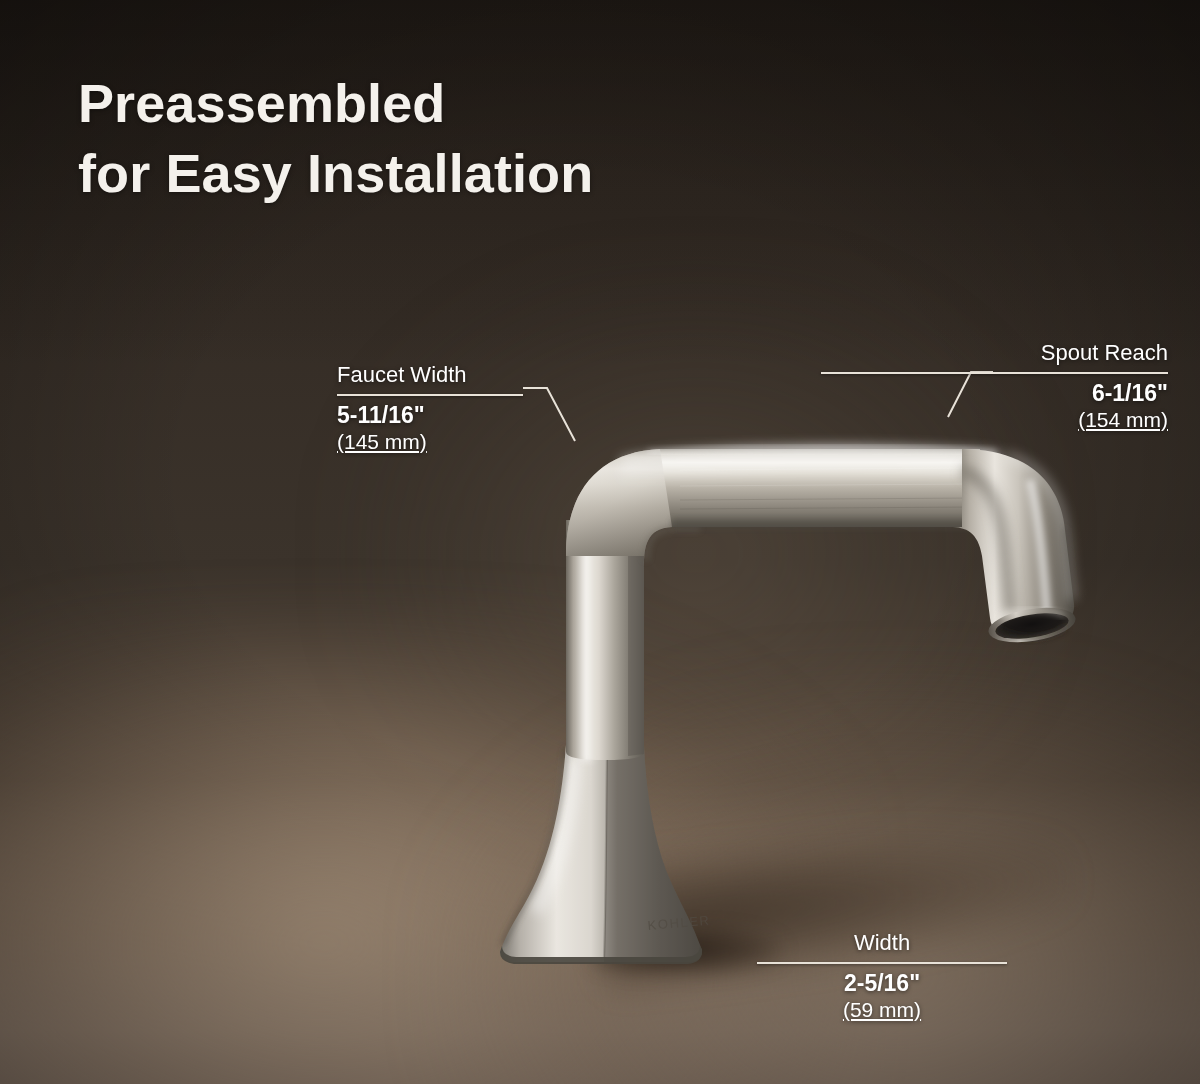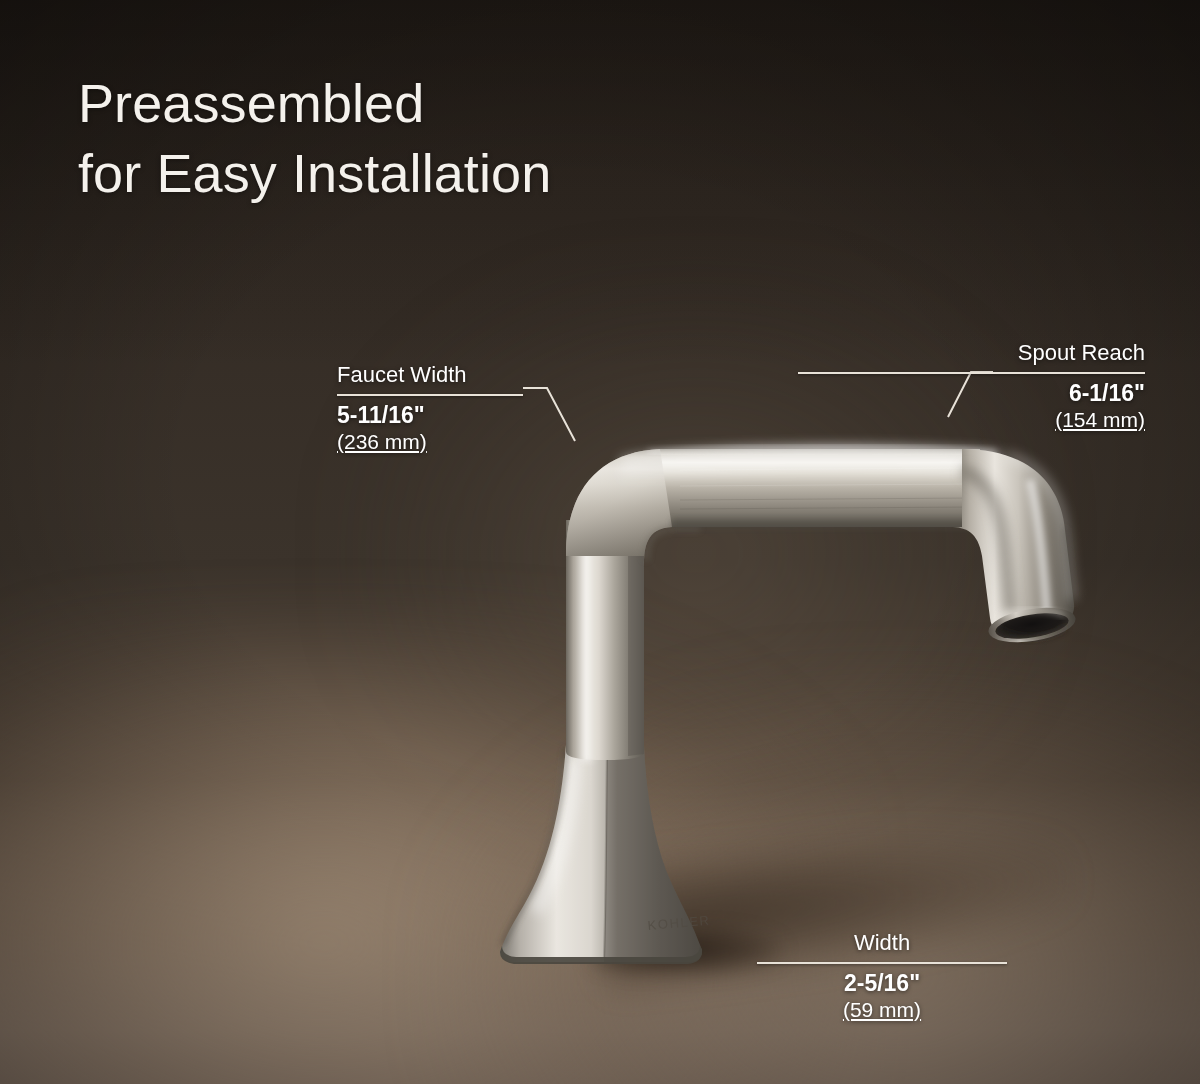--- a/index.html
+++ b/index.html
@@ -92,21 +92,21 @@
 
   
   .faucet{position:absolute;left:0;top:0;width:1200px;height:1084px;}
   .faucet svg{display:block;}
 
   
   .headline{
     position:absolute;left:78px;top:68px;
     color:#f4f1ec;
     font-size:54px;
-    font-weight:400;
+    font-weight:700;
     line-height:1.30;
     letter-spacing:.1px;
     text-shadow:0 1px 5px rgba(0,0,0,.42);
     white-space:pre-line;
   }
 
   
   .callout{position:absolute;color:#ffffff;}
   .callout .c-label{
     font-size:22px;font-weight:400;line-height:1.16;
@@ -121,21 +121,21 @@
     font-size:23px;font-weight:700;line-height:1.22;
     text-shadow:0 1px 4px rgba(0,0,0,.55);
   }
   .callout .c-metric{
     font-size:21px;font-weight:400;line-height:1.22;
     text-shadow:0 1px 4px rgba(0,0,0,.55);
     text-decoration:underline;
   }
 
   #callout-faucet-height{left:337px;top:362px;width:186px;text-align:left;}
-  #callout-spout-reach {left:798px;top:340px;width:347px;text-align:right;}
+  #callout-spout-reach {left:821px;top:340px;width:347px;text-align:right;}
   #callout-width       {left:757px;top:930px;width:250px;text-align:center;}
 
   
   .leaders{position:absolute;inset:0;pointer-events:none;}
 </style>
 </head>
 <body>
 
 <div class="stage">
 
@@ -340,21 +340,21 @@
     <path d="M993,372 L971,372 L948,417" stroke="#e8e2d8" stroke-width="2" fill="none" stroke-linejoin="miter"></path>
   </svg>
 
   <div class="headline">Preassembled
 for Easy Installation</div>
 
   <div class="callout" id="callout-faucet-height">
     <div class="c-label">Faucet Width</div>
     <div class="c-rule"></div>
     <div class="c-imperial">5-11/16"</div>
-    <div class="c-metric">(236 mm)</div>
+    <div class="c-metric">(145 mm)</div>
   </div>
 
   <div class="callout" id="callout-spout-reach">
     <div class="c-label">Spout Reach</div>
     <div class="c-rule"></div>
     <div class="c-imperial">6-1/16"</div>
     <div class="c-metric">(154 mm)</div>
   </div>
 
   <div class="callout" id="callout-width">

